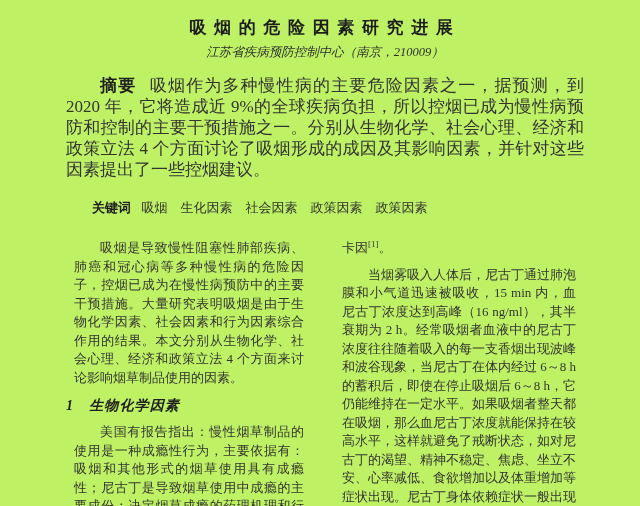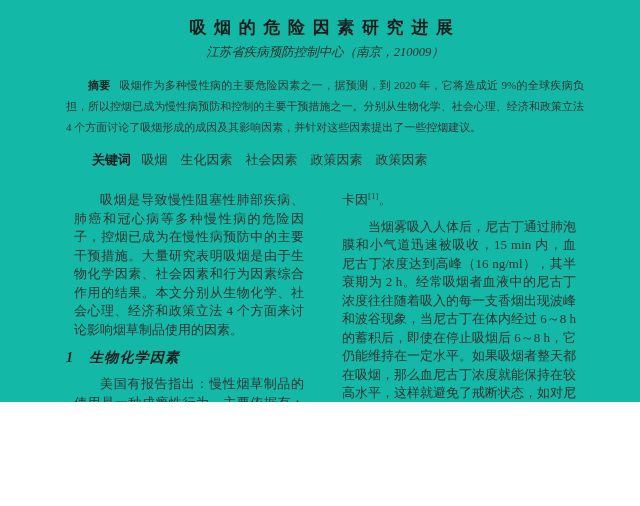--- a/index.html
+++ b/index.html
@@ -3,22 +3,22 @@
 <meta charset="utf-8">
 <style>
   html, body {
     margin: 0;
     padding: 0;
     background: #ffffff;
   }
   .page {
     position: relative;
     width: 640px;
-    height: 402px;
-    background: #14b8a6;
+    height: 506px;
+    background: #bef264;
     overflow: hidden;
     box-sizing: border-box;
     padding: 16px 56px 0 66px;
     font-family: "Liberation Serif", "DejaVu Serif", serif;
     color: #333333;
   }
   .title {
     margin: 0;
     text-align: center;
     font-size: 17px;
@@ -42,21 +42,21 @@
   .affiliation {
     margin-top: 4px;
     text-align: center;
     font-size: 12.5px;
     line-height: 16px;
     font-style: italic;
     color: #2e2e2e;
   }
   .abstract {
     margin-top: 15px;
-    font-size: 11px;
+    font-size: 17px;
     line-height: 21px;
     text-align: justify;
     text-indent: 2em;
     color: #333333;
   }
   .abstract .label,
   .keywords .label {
     font-weight: bold;
     color: #1f1f1f;
     margin-right: 0.8em;

